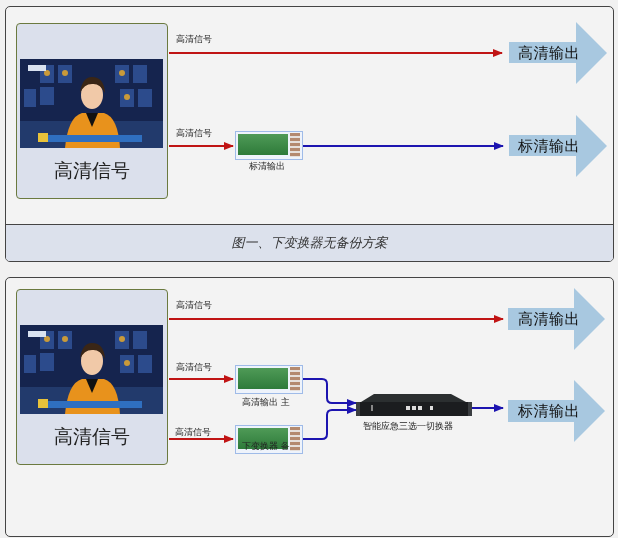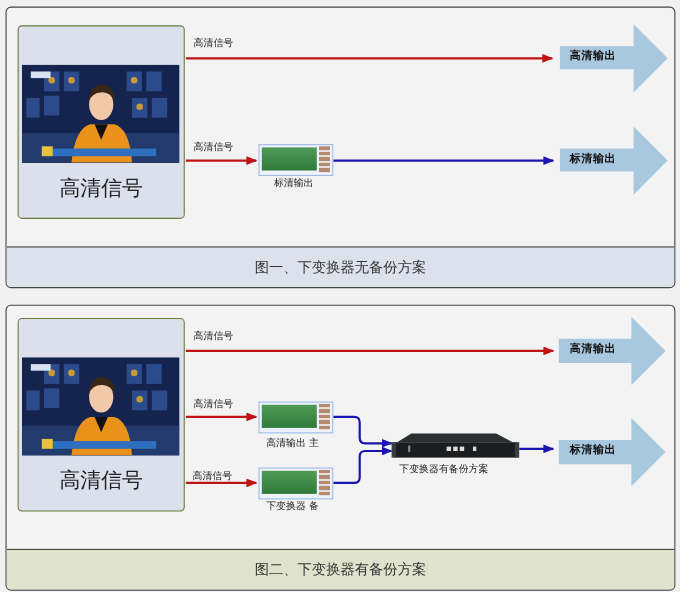--- a/index.html
+++ b/index.html
@@ -4,31 +4,31 @@
 <style>
   html, body { margin:0; padding:0; }
   body { width:618px; height:538px; background:#f1f1f1; position:relative; overflow:hidden;
          font-family:"DejaVu Sans", sans-serif; color:#222; }
   .panel { position:absolute; left:5px; width:607px; border:1px solid #444; border-radius:5px;
            background:#f3f3f3; overflow:hidden; }
   #panel1 { top:6px; height:254px; }
   #panel2 { top:277px; height:258px; }
   .caption { position:absolute; left:0; right:0; bottom:0; height:36px; border-top:1px solid #444;
              font-size:13px; display:flex; align-items:center; justify-content:center; color:#333; }
-  #panel1 .caption { background:#dce1ec; }
+  #panel1 .caption { background:#dce1ec;font-style:italic; }
   #panel2 .caption { background:#dfe2cd; }
   .source { position:absolute; left:10px; width:150px; height:174px; border:1px solid #6b7a3f;
             border-radius:4px; background:#dbe0ec; }
   #panel1 .source { top:16px; }
   #panel2 .source { top:11px; }
   .tv { position:absolute; left:3px; top:35px; width:143px; height:89px; overflow:hidden;
         background:#1a2a55; }
   .source-label { position:absolute; left:0; right:0; top:134px; text-align:center; font-size:19px; color:#222; }
   .lbl { position:absolute; font-size:9px; color:#222; white-space:nowrap; }
-  .out-text { position:absolute; left:10px; top:22px; font-size:10px; font-weight:bold; color:#111; letter-spacing:0.5px; }
+  .out-text { position:absolute; left:10px; top:22px; font-size:15px; font-weight:normal; color:#111; letter-spacing:0.5px; }
   .card { position:absolute; width:66px; height:27px; border:1px solid #9fbbe8; background:#eef3fb; }
   .card-pcb { position:absolute; left:2px; top:2px; width:50px; height:21px; background:linear-gradient(180deg,#4f9a57,#2e7b3a); }
   .card-conn { position:absolute; right:2px; top:1px; width:10px; height:24px; background:repeating-linear-gradient(180deg,#b48a70 0 3px,#e6e0dc 3px 5px); }
   svg.wires { position:absolute; left:0; top:0; }
 </style>
 </head>
 <body>
 
 <div class="panel" id="panel1">
   <svg class="wires" width="607" height="254">
@@ -174,21 +174,20 @@
   <div class="card" style="left:229px;top:87px">
     <div class="card-pcb"></div>
       <div class="card-conn"></div>
   </div>
   <div class="lbl" style="left:236px;top:118px">高清输出 主</div>
 
   <div class="card" style="left:229px;top:147px">
     <div class="card-pcb"></div>
       <div class="card-conn"></div>
   </div>
-  <div class="lbl" style="left:236px;top:176px">下变换器 备</div>
+  <div class="lbl" style="left:236px;top:162px">下变换器 备</div>
 
-  <div class="lbl" style="left:357px;top:142px">下变换器有备份方案</div>
+  <div class="lbl" style="left:357px;top:142px">智能应急三选一切换器</div>
 
   <div class="out-text" style="left:512px;top:32px">高清输出</div>
   <div class="out-text" style="left:512px;top:124px">标清输出</div>
 
-  <div class="caption">图二、下变换器有备份方案</div>
 </div>
 
 </body></html>

